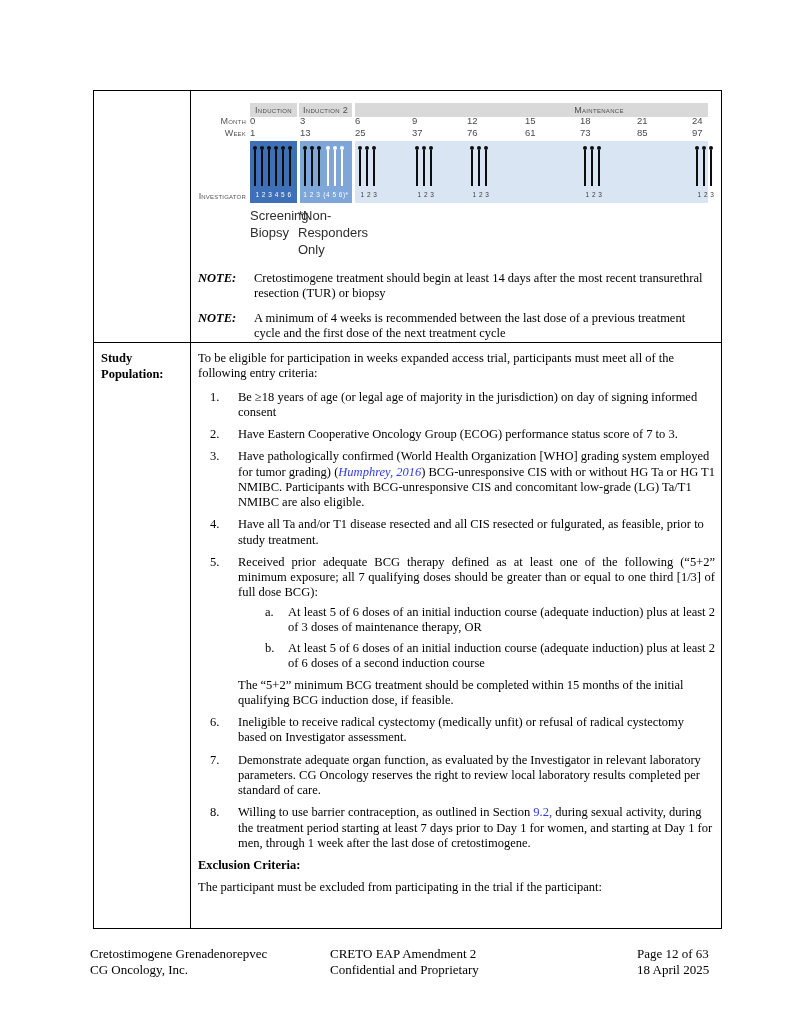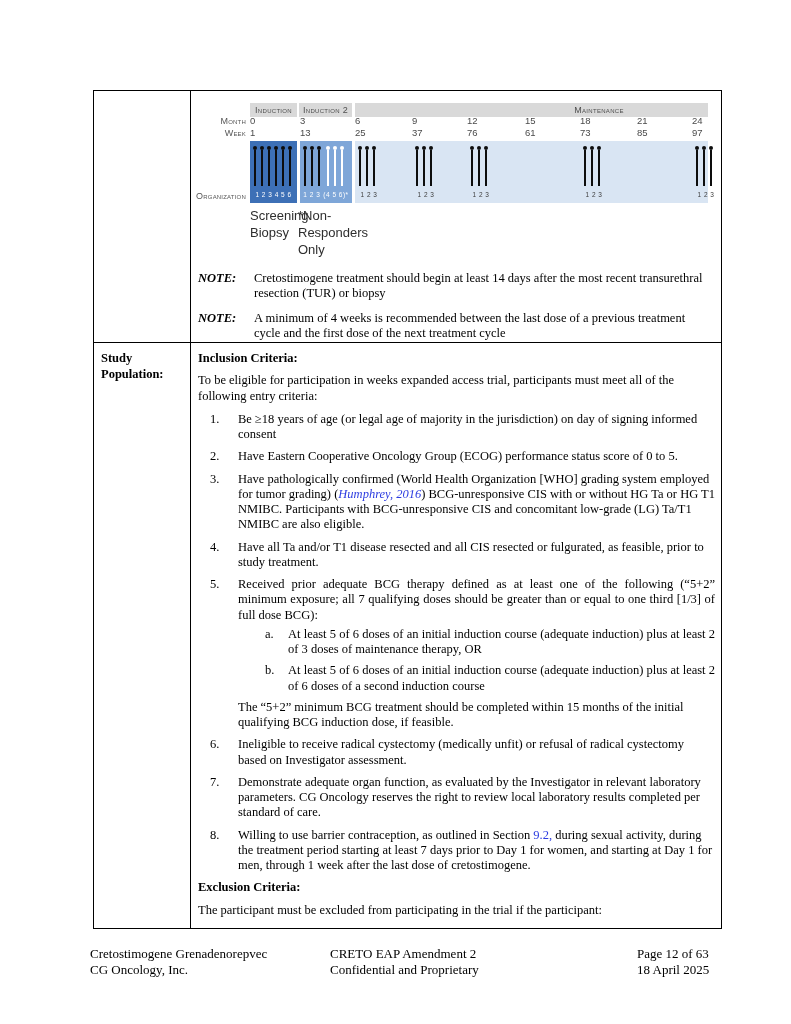--- a/index.html
+++ b/index.html
@@ -86,21 +86,21 @@
           </div>
           <div class="seg" style="left:108px;width:53px">
             <span>Induction 2</span>
           </div>
           <div class="seg seg-maint" style="left:164px;width:353px">
             <span>Maintenance</span>
           </div>
 
           <div class="rowlbl" style="top:25px">Month</div>
           <div class="rowlbl" style="top:37px">Week</div>
-          <div class="rowlbl" style="top:100px">Organization</div>
+          <div class="rowlbl" style="top:100px">Investigator</div>
 
           <span class="cnum" style="left:59px;top:24px">0</span>
           <span class="cnum" style="left:109px;top:24px">3</span>
           <span class="cnum" style="left:164px;top:24px">6</span>
           <span class="cnum" style="left:221px;top:24px">9</span>
           <span class="cnum" style="left:276px;top:24px">12</span>
           <span class="cnum" style="left:334px;top:24px">15</span>
           <span class="cnum" style="left:389px;top:24px">18</span>
           <span class="cnum" style="left:446px;top:24px">21</span>
           <span class="cnum" style="left:501px;top:24px">24</span>
@@ -273,31 +273,30 @@
           </div>
         </div>
 
       </div>
     </div>
 
     <div class="t-row t-row2">
       <div class="cell-left">Study Population:</div>
       <div class="cell-right">
 
-        <div class="h-bold">Inclusion Criteria:</div>
         <div class="intro">To be eligible for participation in weeks expanded access trial, participants must meet all of the following entry criteria:</div>
 
         <div class="li">
           <span class="num">1.</span>
           <div class="txt">Be ≥18 years of age (or legal age of majority in the jurisdiction) on day of signing informed consent</div>
         </div>
 
         <div class="li">
           <span class="num">2.</span>
-          <div class="txt">Have Eastern Cooperative Oncology Group (ECOG) performance status score of 0 to 5.</div>
+          <div class="txt">Have Eastern Cooperative Oncology Group (ECOG) performance status score of 7 to 3.</div>
         </div>
 
         <div class="li">
           <span class="num">3.</span>
           <div class="txt"><span>Have pathologically confirmed (World Health Organization [WHO] grading system employed for tumor grading) (</span><a class="doclink em" href="#">Humphrey, 2016</a><span>) BCG-unresponsive CIS with or without HG Ta or HG T1 NMIBC. Participants with BCG-unresponsive CIS and concomitant low-grade (LG) Ta/T1 NMIBC are also eligible.</span></div>
         </div>
 
         <div class="li">
           <span class="num">4.</span>
           <div class="txt">Have all Ta and/or T1 disease resected and all CIS resected or fulgurated, as feasible, prior to study treatment.</div>

